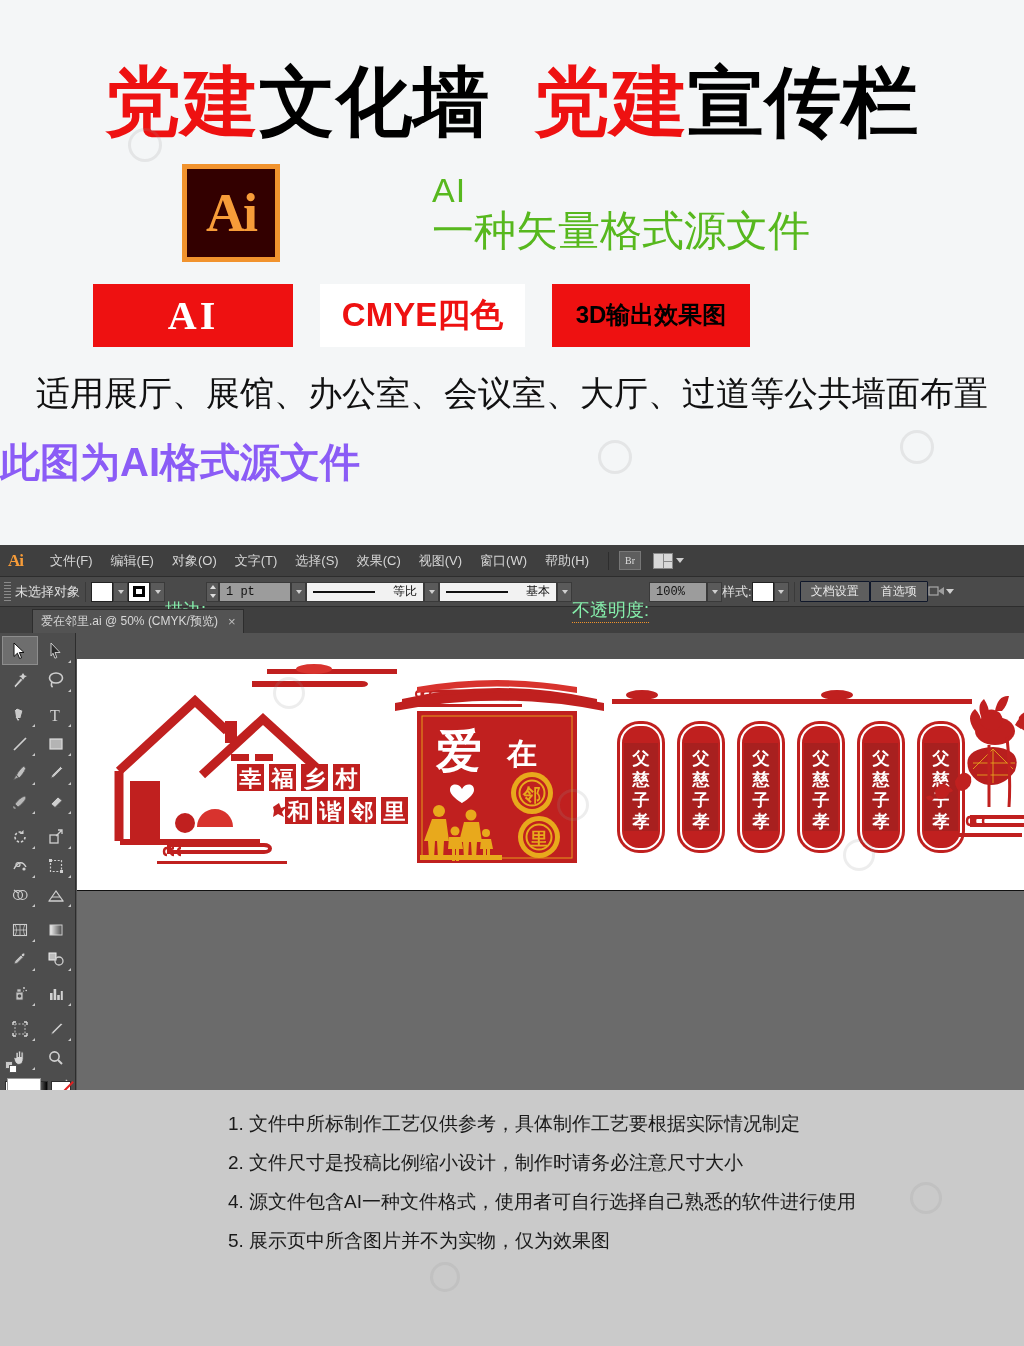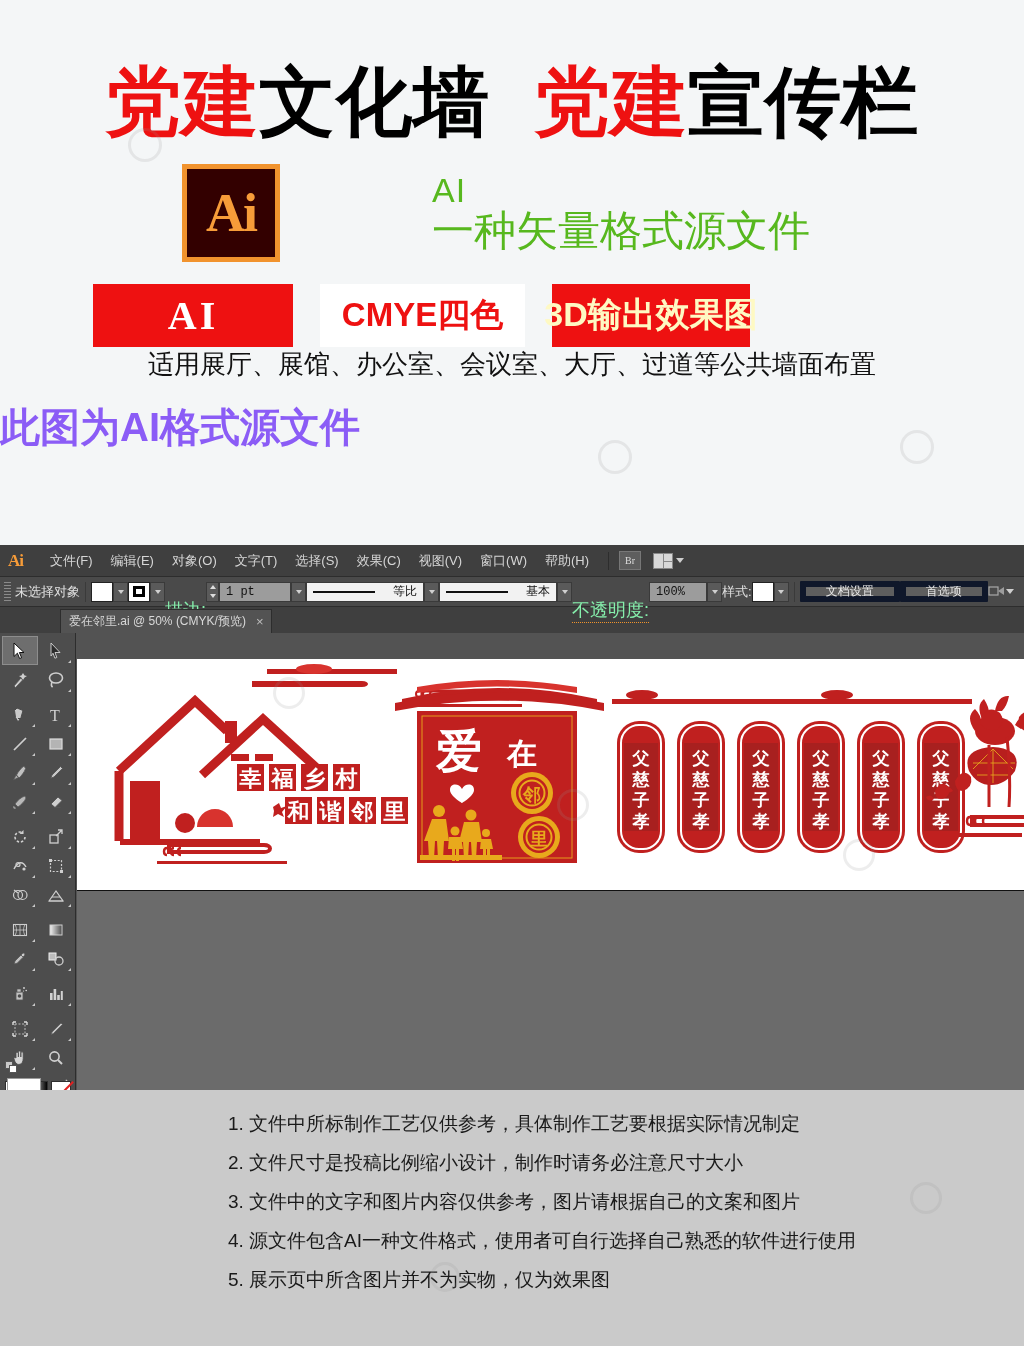--- a/index.html
+++ b/index.html
@@ -58,26 +58,27 @@
     padding-left: 93px;
     gap: 27px;
   }
   .badge {
     display: flex; align-items: center; justify-content: center;
     font-weight: bold;
     white-space: nowrap;
   }
   .badge.b1 { width: 200px; height: 63px; background: #ee1111; color: #fff; font-size: 40px; font-family: "Liberation Serif", serif; letter-spacing: 3px; }
   .badge.b2 { width: 205px; height: 63px; background: #fff; color: #ee1111; font-size: 33px; }
-  .badge.b3 { width: 198px; height: 63px; background: #ee1111; color: #fef9c3; font-size: 34px; }
+  .badge.b3 { width: 198px; height: 63px; background: #ee1111; color: #000000; font-size: 24px; }
   .badge.b4 { width: 195px; height: 63px; background: #fff; color: #ee1111; font-size: 25px; }
 
   .usage {
     text-align: center;
-    font-size: 26px;
+    margin-top: 24px;
+    font-size: 34px;
     color: #111;
     font-weight: 500;
     white-space: nowrap;
   }
   .note-red {
     text-align: left;
     margin-top: 18px;
     font-size: 40px;
     font-weight: bold;
     color: #8b5cf6;
@@ -167,27 +168,27 @@
     color: #111; font-size: 12px; display: flex; align-items: center;
     padding: 0 6px; font-family: "Liberation Mono", monospace; white-space: nowrap;
   }
   .profile-box {
     height: 20px; background: #f2f2f2; border: 1px solid #3a3a3a;
     display: flex; align-items: center; gap: 8px; padding: 0 6px;
     color: #111; font-size: 12px; white-space: nowrap;
   }
   .profile-line { width: 62px; height: 2px; background: #111; }
   .btn-grey {
-    height: 21px; background: #5e5e5e; border: 6px solid #0f172a;
+    height: 21px; background: #5e5e5e; border: 1px solid #0f172a;
     color: #e8e8e8; font-size: 12px; display:flex;align-items:center;justify-content:center;
-    padding: 0 20px; white-space: nowrap; border-radius: 1px;
+    padding: 0 10px; white-space: nowrap; border-radius: 1px;
   }
   .align-ico { width: 18px; height: 15px; position: relative; opacity: .75; }
 
-  .tabbar { height: 26px; background: #3f3f3f; display: flex; align-items: flex-end; padding-left: 60px; }
+  .tabbar { height: 26px; background: #3f3f3f; display: flex; align-items: flex-end; padding-left: 32px; }
   .doc-tab {
     height: 24px; background: #535353; border: 1px solid #2d2d2d; border-bottom: none;
     display: flex; align-items: center; gap: 10px; padding: 0 8px;
     color: #d8d8d8; font-size: 12px; white-space: nowrap;
   }
   .tab-close { color: #bdbdbd; font-size: 13px; }
 
   
   .toolbox {
     position: absolute; left: 0; top: 88px; width: 76px; height: 457px;
@@ -825,19 +826,18 @@
     <div class="wm-ring" style="left:196px;top:18px;width:32px;height:32px;"></div>
     <div class="wm-ring" style="left:480px;top:130px;width:32px;height:32px;"></div>
     <div class="wm-ring" style="left:766px;top:180px;width:32px;height:32px;"></div>
   </div>
 </div>
 
 <div class="footer">
   <div class="notes">
     <div class="note-line">1. 文件中所标制作工艺仅供参考，具体制作工艺要根据实际情况制定</div>
     <div class="note-line">2. 文件尺寸是投稿比例缩小设计，制作时请务必注意尺寸大小</div>
-    <div class="note-line">3. 文件中的文字和图片内容仅供参考，图片请根据自己的文案和图片</div>
     <div class="note-line">4. 源文件包含AI一种文件格式，使用者可自行选择自己熟悉的软件进行使用</div>
     <div class="note-line">5. 展示页中所含图片并不为实物，仅为效果图</div>
   </div>
   <div class="wm-ring" style="left:910px;top:92px;width:32px;height:32px;"></div>
   <div class="wm-ring" style="left:430px;top:172px;width:30px;height:30px;"></div>
 </div>
 
 </body></html>

